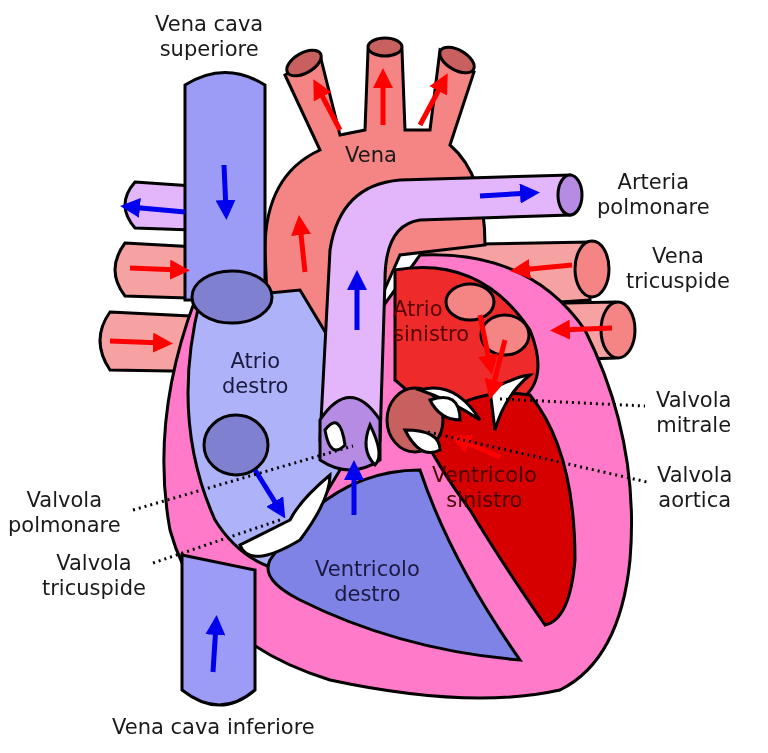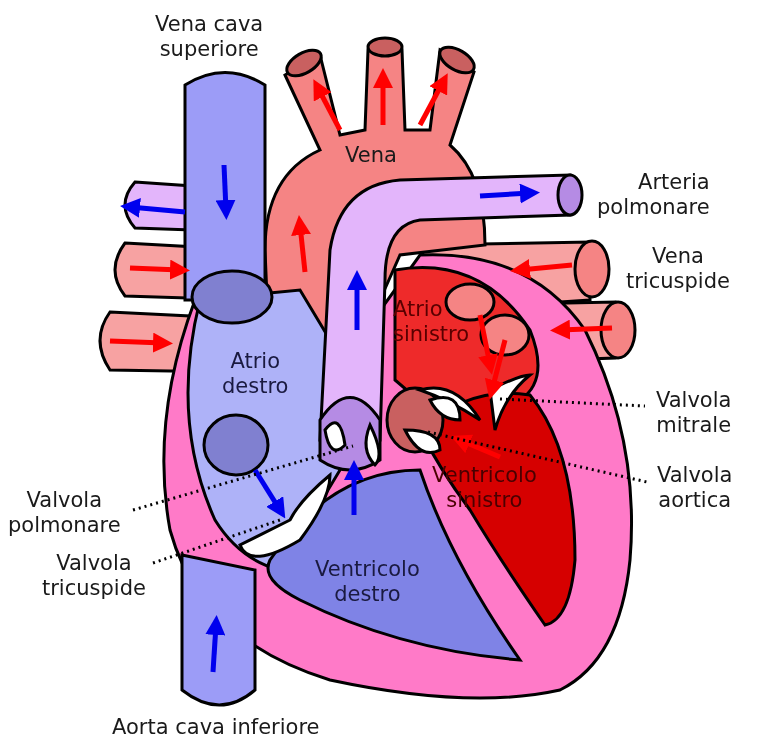--- a/index.html
+++ b/index.html
@@ -119,33 +119,33 @@
     <line x1="133" y1="510" x2="353" y2="446"></line>
     <line x1="153" y1="563" x2="280" y2="520"></line>
     <line x1="500" y1="399" x2="645" y2="406"></line>
     <line x1="428" y1="432" x2="647" y2="482"></line>
   </g>
 </svg>
 
 <div class="lbl" style="left:155px;top:12px;text-align:center;">Vena cava
 superiore</div>
 <div class="inner" style="left:345px;top:143px;color:#1a1a1a;">Vena</div>
-<div class="lbl" style="left:597px;top:170px;text-align:right;">Arteria
+<div class="lbl" style="left:597px;top:170px;text-align:center;">Arteria
 polmonare</div>
 <div class="lbl" style="left:626px;top:244px;text-align:center;">Vena
 tricuspide</div>
 <div class="inner" style="left:393px;top:297px;color:#5a0000;text-align:left;">Atrio
 sinistro</div>
 <div class="inner" style="left:222px;top:349px;color:#1a1a40;">Atrio
 destro</div>
 <div class="lbl" style="left:656px;top:388px;text-align:center;">Valvola
 mitrale</div>
 <div class="lbl" style="left:657px;top:463px;text-align:center;">Valvola
 aortica</div>
 <div class="inner" style="left:432px;top:463px;color:#4a0000;">Ventricolo
 sinistro</div>
 <div class="lbl" style="left:8px;top:488px;text-align:center;">Valvola
 polmonare</div>
 <div class="lbl" style="left:42px;top:551px;text-align:center;">Valvola
 tricuspide</div>
 <div class="inner" style="left:315px;top:557px;color:#1a1a40;">Ventricolo
 destro</div>
-<div class="lbl" style="left:112px;top:715px;">Aorta cava inferiore</div>
+<div class="lbl" style="left:112px;top:715px;">Vena cava inferiore</div>
 
 </body></html>

